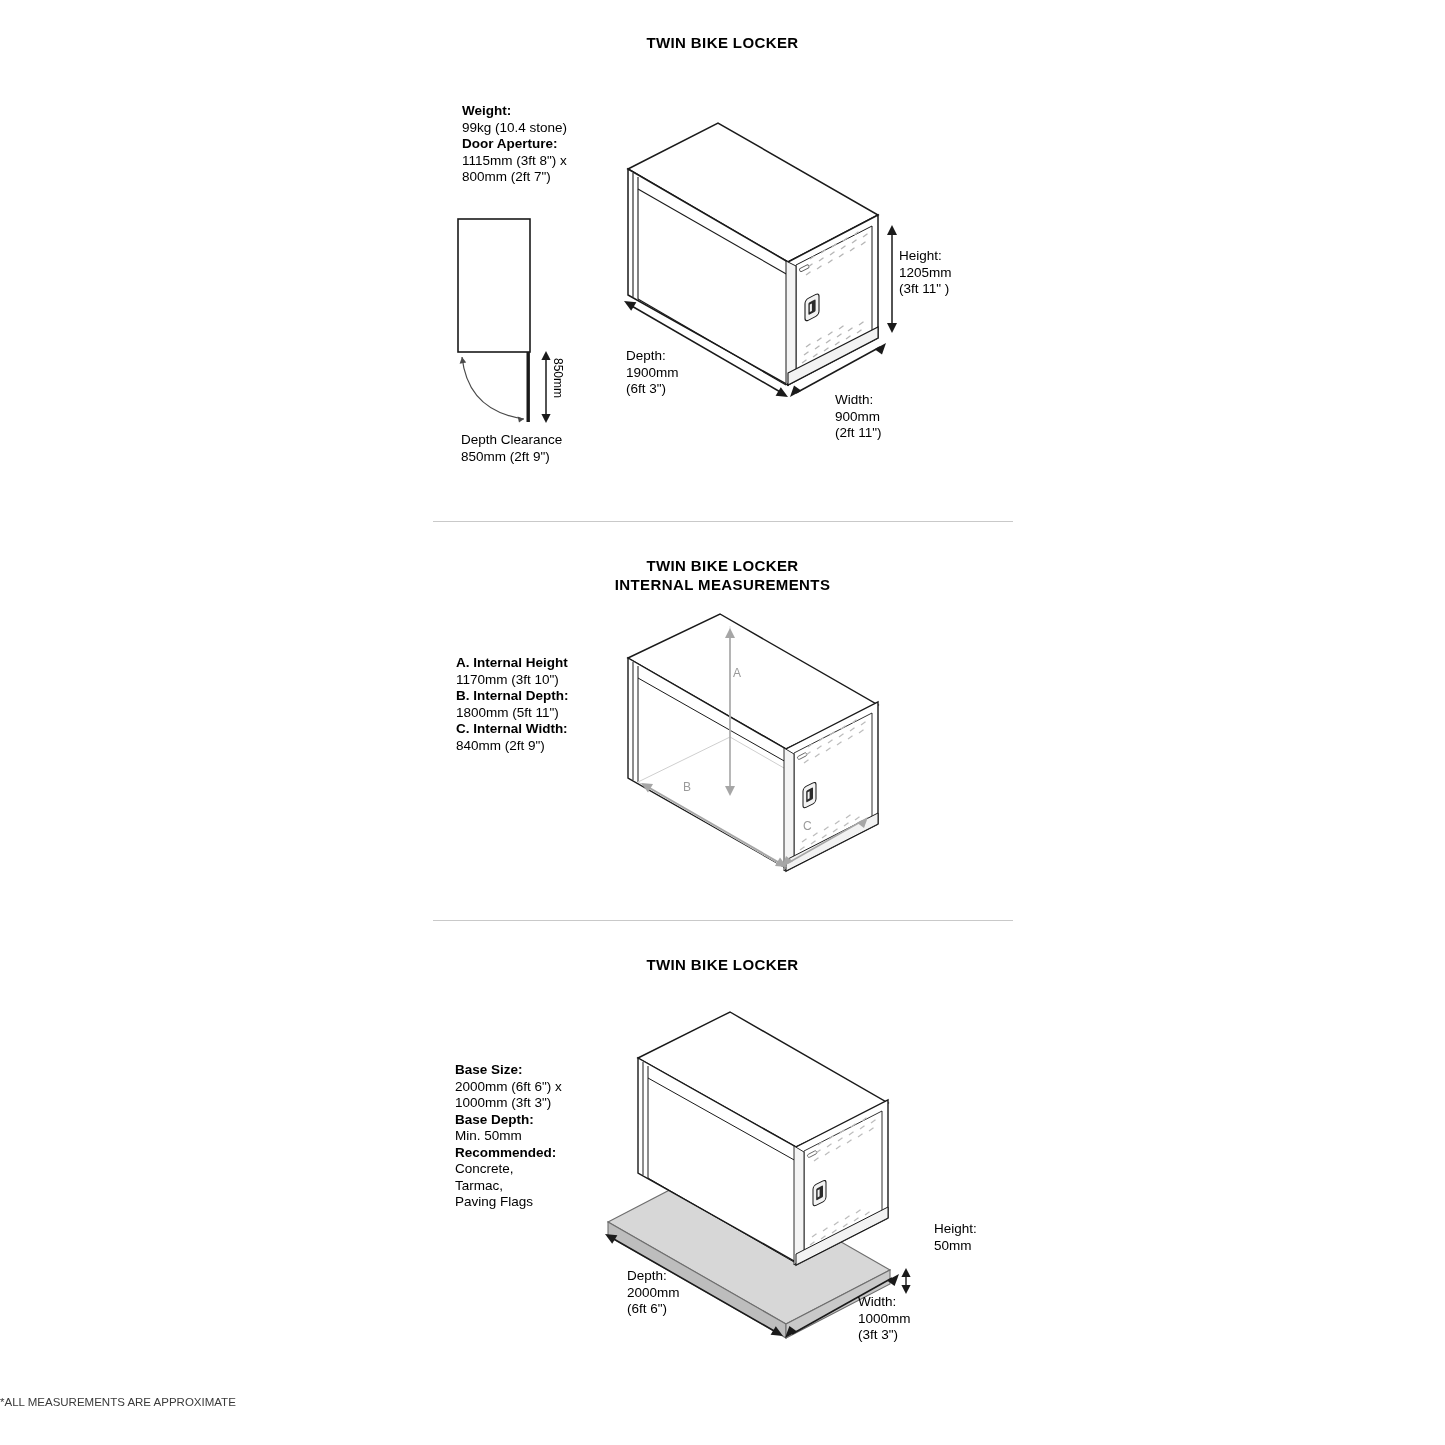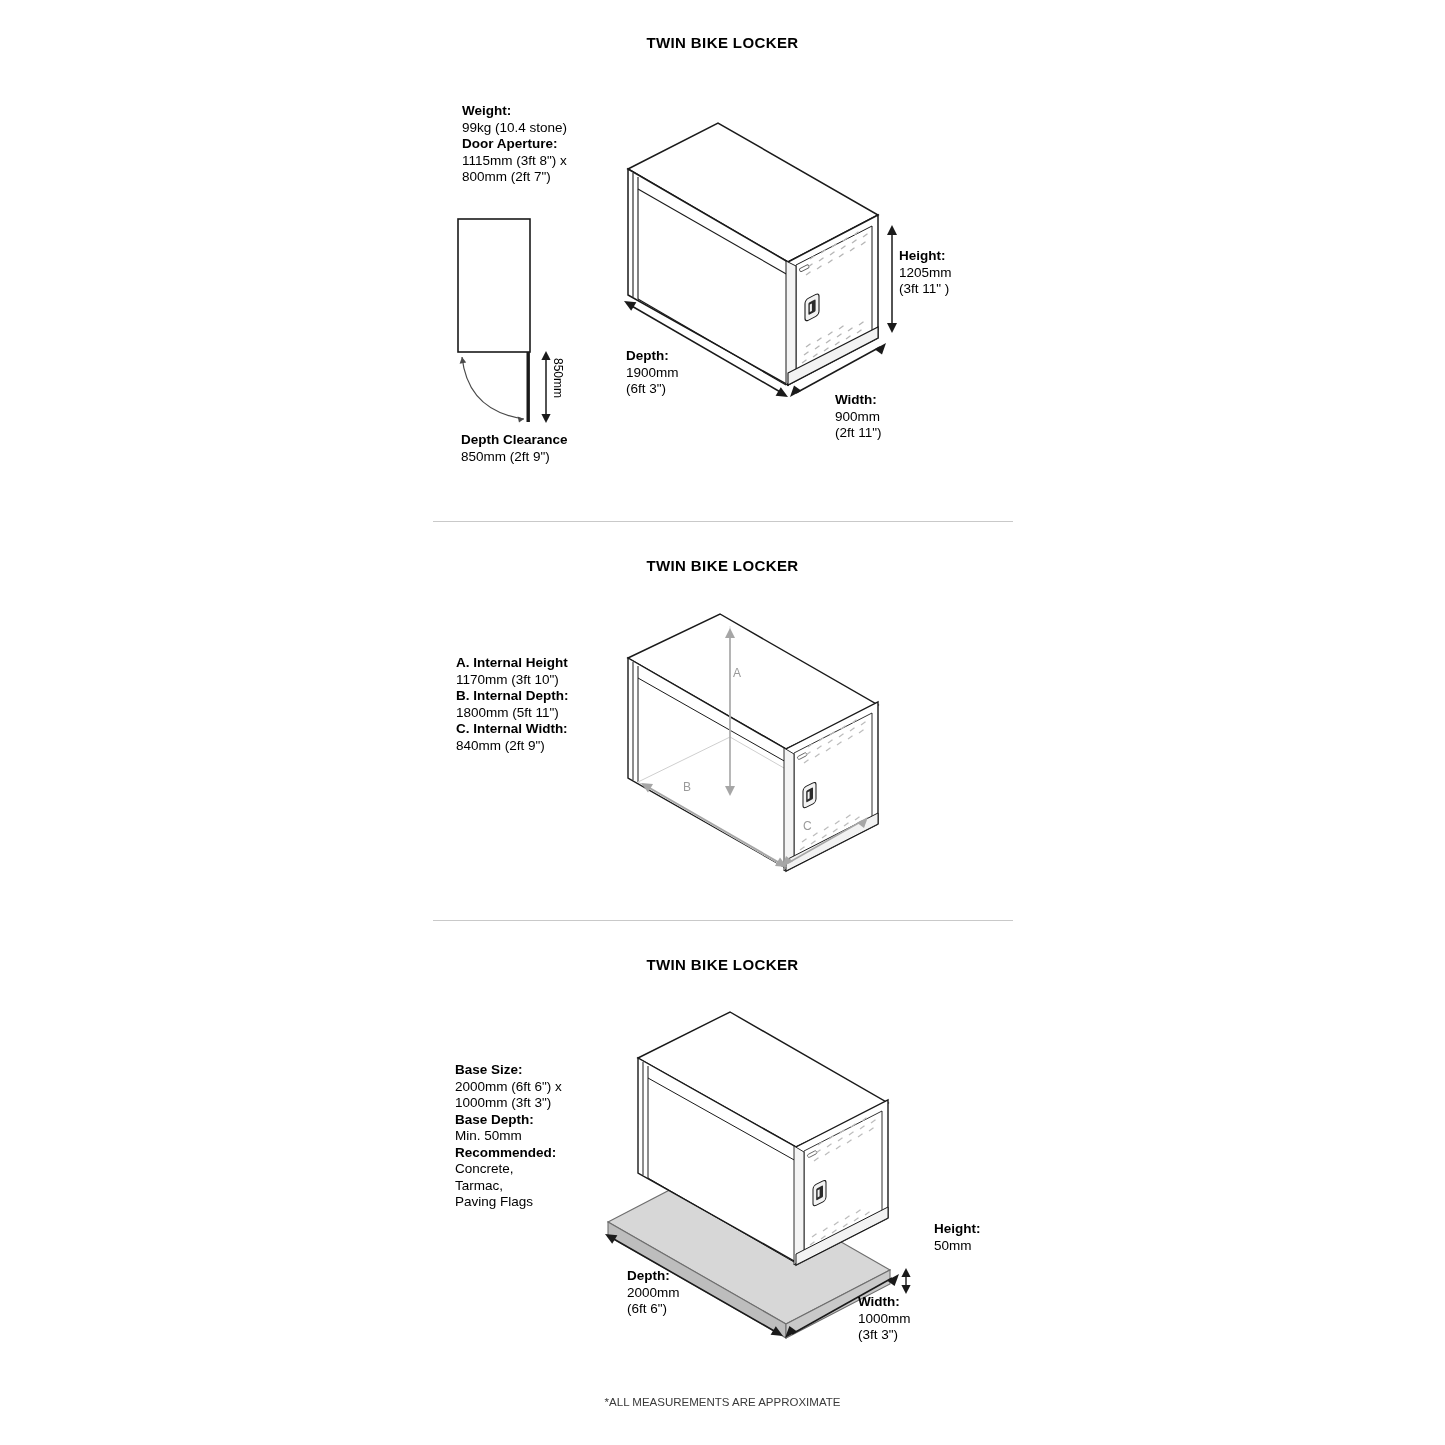--- a/index.html
+++ b/index.html
@@ -44,21 +44,21 @@
   }
   .spec-block .lbl { font-weight: bold; }
   .spec-block .val { font-weight: normal; }
 
   .dim-label {
     position: absolute;
     font-size: 13.5px;
     line-height: 16.5px;
     white-space: nowrap;
   }
-  .dim-label .lbl { font-weight: bold; display: block; }
+  .dim-label .lbl { font-weight: normal; display: block; }
   .dim-label .val { font-weight: normal; display: block; }
 
   .vert-dim {
     position: absolute;
     font-size: 12px;
     writing-mode: vertical-rl;
     text-orientation: mixed;
     white-space: nowrap;
   }
 
@@ -67,21 +67,21 @@
     height: 1px;
     background: #c9c9c9;
     left: 433px;
     width: 580px;
   }
 
   .footnote {
     position: absolute;
     width: 1445px;
     left: 0;
-    text-align: center;
+    text-align: left;
     font-size: 11.5px;
     color: #3a3a3a;
     font-weight: normal;
   }
 
   svg { display: block; overflow: visible; }
   .svg-holder { position: absolute; }
 </style>
 </head>
 <body>
@@ -248,20 +248,21 @@
       <span class="val">(2ft 11")</span>
     </div>
   </div>
 
   <div class="divider" style="top:521px;"></div>
 
   <div class="section">
 
     <div class="sec-title" style="top:556px;">
       <span>TWIN BIKE LOCKER</span>
+      <span>INTERNAL MEASUREMENTS</span>
     </div>
 
     <div class="spec-block" style="left:456px; top:655px;">
       <div class="lbl">A. Internal Height</div>
       <div class="val">1170mm (3ft 10")</div>
       <div class="lbl">B. Internal Depth:</div>
       <div class="val">1800mm (5ft 11")</div>
       <div class="lbl">C. Internal Width:</div>
       <div class="val">840mm (2ft 9")</div>
     </div>

